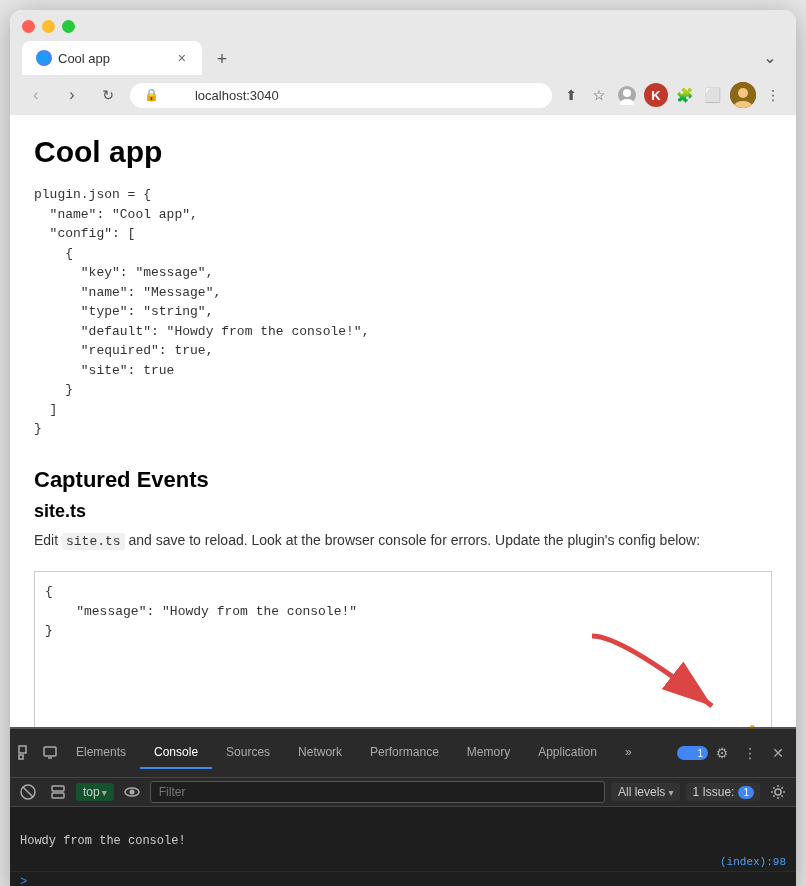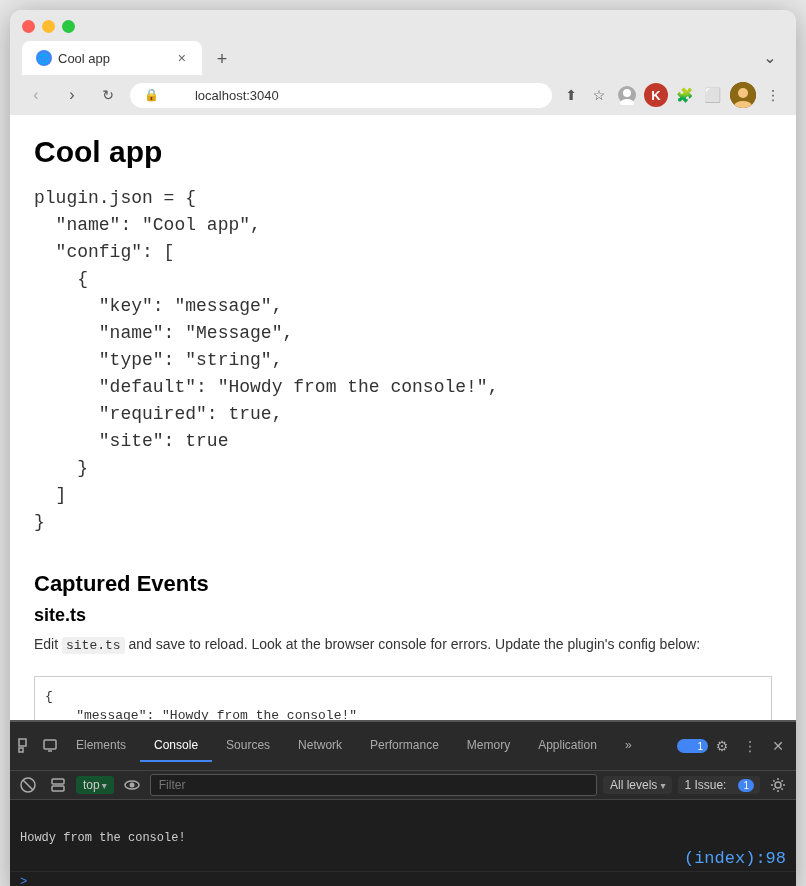--- a/index.html
+++ b/index.html
@@ -182,24 +182,24 @@
       padding: 20px 24px;
     }
     .page-title {
       font-size: 30px;
       font-weight: bold;
       color: #000;
       margin-bottom: 16px;
     }
     .code-block {
       font-family: 'Courier New', Courier, monospace;
-      font-size: 18px;
+      font-size: 13px;
       color: #333;
       line-height: 1.5;
-      margin-bottom: 35px;
+      margin-bottom: 28px;
       white-space: pre;
     }
     .section-title {
       font-size: 22px;
       font-weight: bold;
       color: #000;
       margin-bottom: 8px;
     }
     .subsection-title {
       font-size: 18px;
@@ -338,21 +338,21 @@
       background: #1e1e1e;
       border: 1px solid #555;
       color: #ccc;
       font-size: 12px;
       padding: 3px 8px;
       border-radius: 3px;
     }
     .ct-issue {
       display: flex;
       align-items: center;
-      gap: 12px;
+      gap: 4px;
       color: #ccc;
       font-size: 12px;
       background: #333;
       padding: 2px 6px;
       border-radius: 3px;
     }
     .issue-badge {
       background: #4285f4;
       color: #fff;
       font-size: 10px;
@@ -370,21 +370,21 @@
       align-items: center;
       padding: 3px 10px;
       font-family: 'Courier New', Courier, monospace;
       font-size: 12px;
       color: #ccc;
       border-bottom: 1px solid #2a2a2a;
     }
     .console-line-text { flex: 1; }
     .console-line-source {
       color: #4f9ef8;
-      font-size: 17px;
+      font-size: 11px;
       cursor: pointer;
       margin-top: 42px;
     }
     .console-prompt {
       padding: 3px 10px;
       font-family: 'Courier New', Courier, monospace;
       font-size: 12px;
       color: #4285f4;
     }
   </style>

